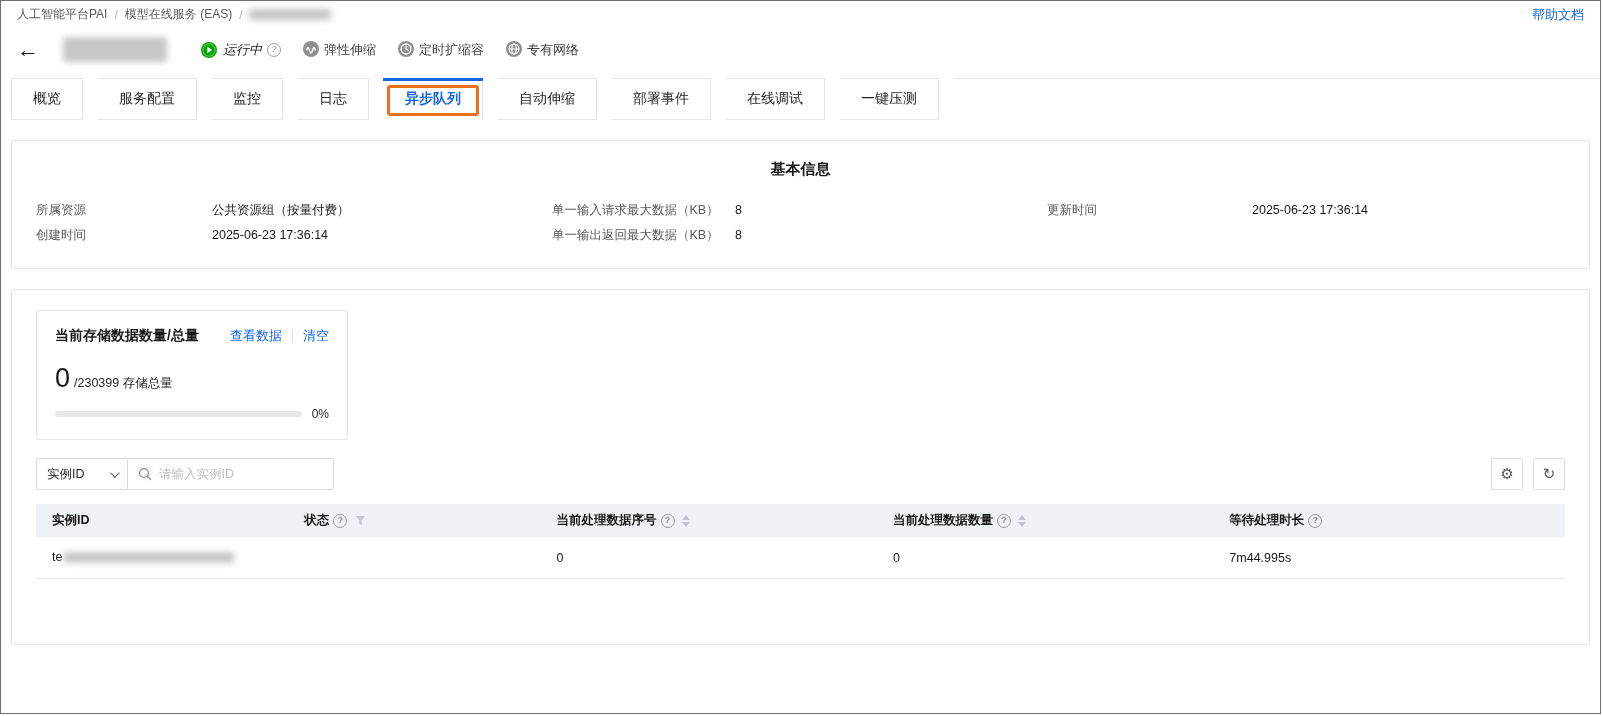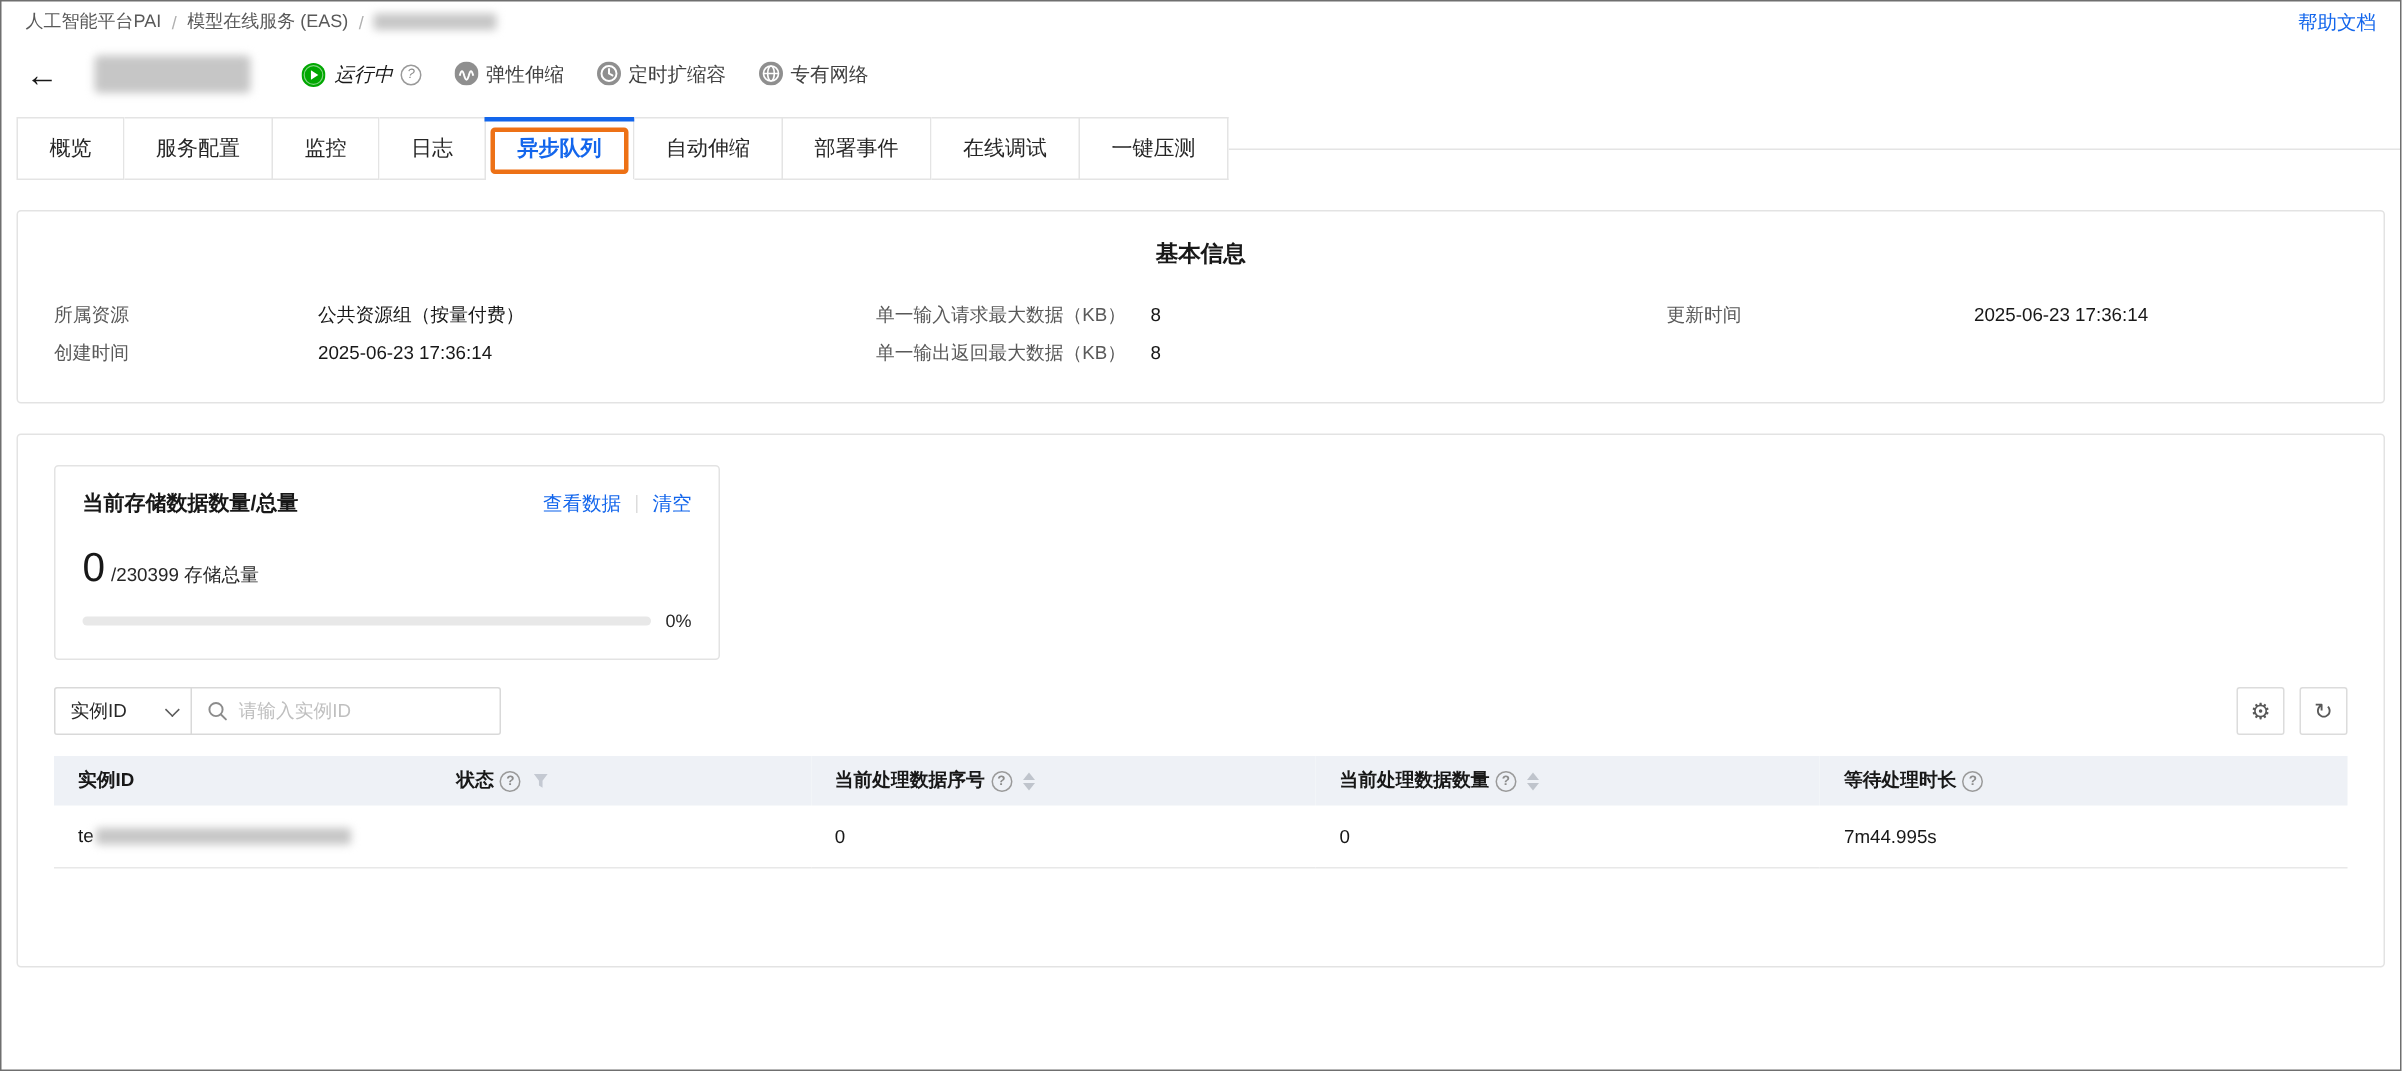--- a/index.html
+++ b/index.html
@@ -24,53 +24,53 @@
   .status-group .txt { margin:0 5px 0 6px; }
   .q-circle { width:14px; height:14px; border:1px solid #9a9a9a; border-radius:50%; color:#8c8c8c; font-size:9px; display:inline-flex; align-items:center; justify-content:center; line-height:1; }
   .q-circle::after { content:"?"; }
   .hbadge { display:flex; align-items:flex-start; margin-left:22px; font-size:13px; color:#404040; }
   .hbadge svg { margin-right:5px; }
   .header-actions { margin-left:auto; display:flex; align-items:center; }
   .btn { height:32px; padding:0 18px; background:#fff; border:1px solid #d9d9d9; border-radius:2px; font-size:13px; color:#262626; margin-left:12px; display:inline-flex; align-items:center; cursor:pointer; font-family:inherit; }
   .chev { width:7px; height:7px; border-right:1.5px solid #595959; border-bottom:1.5px solid #595959; transform:rotate(45deg) translateY(-2px); margin-left:8px; display:inline-block; }
 
   
-  .tabbar { display:flex; margin-top:6px; align-items:center; }
+  .tabbar { display:flex; margin-top:6px; align-items:flex-start;gap:15px; }
   .tab { height:42px; display:flex; align-items:center; padding:0 21px; font-size:14px; border:1px solid #e4e4e4; border-left:none; background:#fff; cursor:pointer; position:relative; color:#262626; }
   .tab:first-child { border-left:1px solid #e4e4e4; margin-left:10px; }
   .tab.active { color:#1366ec; font-weight:bold; border-bottom-color:#fff; }
   .tab.active::before { content:""; position:absolute; top:-1px; left:-1px; right:-1px; height:3px; background:#1366ec; }
   .tabbar-rest { flex:1; border-bottom:1px solid #e4e4e4; }
   .annotation-box { position:absolute; left:3px; right:3px; top:6px; bottom:3px; border:3px solid #ed7116; border-radius:3px; pointer-events:none; }
 
   
   .card { margin:20px 10px 0; border:1px solid #e3e3e3; border-radius:3px; background:#fff; }
   .card.basic { padding:19px 24px 20px; }
   .section-title { font-size:15px; font-weight:bold;text-align:center; }
-  .info-grid { display:flex; margin-top:19px; font-size:12.5px;gap:32px; }
+  .info-grid { display:flex; margin-top:19px; font-size:12.5px; }
   .info-col1 { width:516px; flex:none; }
   .info-col2 { width:495px; flex:none; }
   .info-col3 { flex:1; }
   .f-row { display:flex; line-height:25px; }
   .f-label { color:#595959; flex:none; }
   .info-col1 .f-label { width:176px; }
   .info-col2 .f-label { width:183px; }
   .info-col3 .f-label { width:205px; }
   .f-value { color:#181818; }
   .deploy-row { margin-top:1px; align-items:flex-start; }
   .res-table { width:320px; border-collapse:collapse; font-size:12.5px; }
   .res-table th { background:#f4f5f8; text-align:left; font-weight:bold; padding:10px 14px; }
   .res-table td { padding:12px 14px; border-bottom:1px solid #e8e8e8; }
 
   
   .card.queue { padding:0 24px 24px; min-height:356px; }
   .qtabs { display:flex; border-bottom:1px solid #ebebeb; padding-top:13px; }
   .qtab { font-size:14px; padding:12px 2px; margin-right:38px; cursor:pointer; color:#262626; }
   .qtab.active { color:#1366ec; font-weight:bold; border-bottom:2px solid #1366ec; }
-  .storage-card { width:444px; border:1px solid #e3e3e3; border-radius:3px; margin-top:20px; padding:16px 18px 18px; }
+  .storage-card { width:312px; border:1px solid #e3e3e3; border-radius:3px; margin-top:20px; padding:16px 18px 18px; }
   .storage-head { display:flex; align-items:center; }
   .storage-title { font-size:14px; font-weight:bold; }
   .storage-links { margin-left:auto; display:flex; align-items:center; font-size:13px; }
   .blue-link { color:#1366ec; cursor:pointer; }
   .v-div { width:1px; height:12px; background:#dcdcdc; margin:0 10px; }
   .storage-num-row { margin-top:18px; display:flex; align-items:baseline; }
   .big-num { font-size:27px; color:#181818; }
   .num-suffix { font-size:12.5px; margin-left:4px; color:#262626; }
   .progress-row { margin-top:13px; display:flex; align-items:center; }
   .progress-track { flex:1; height:6px; background:#e8e8e8; border-radius:3px; overflow:hidden; }

